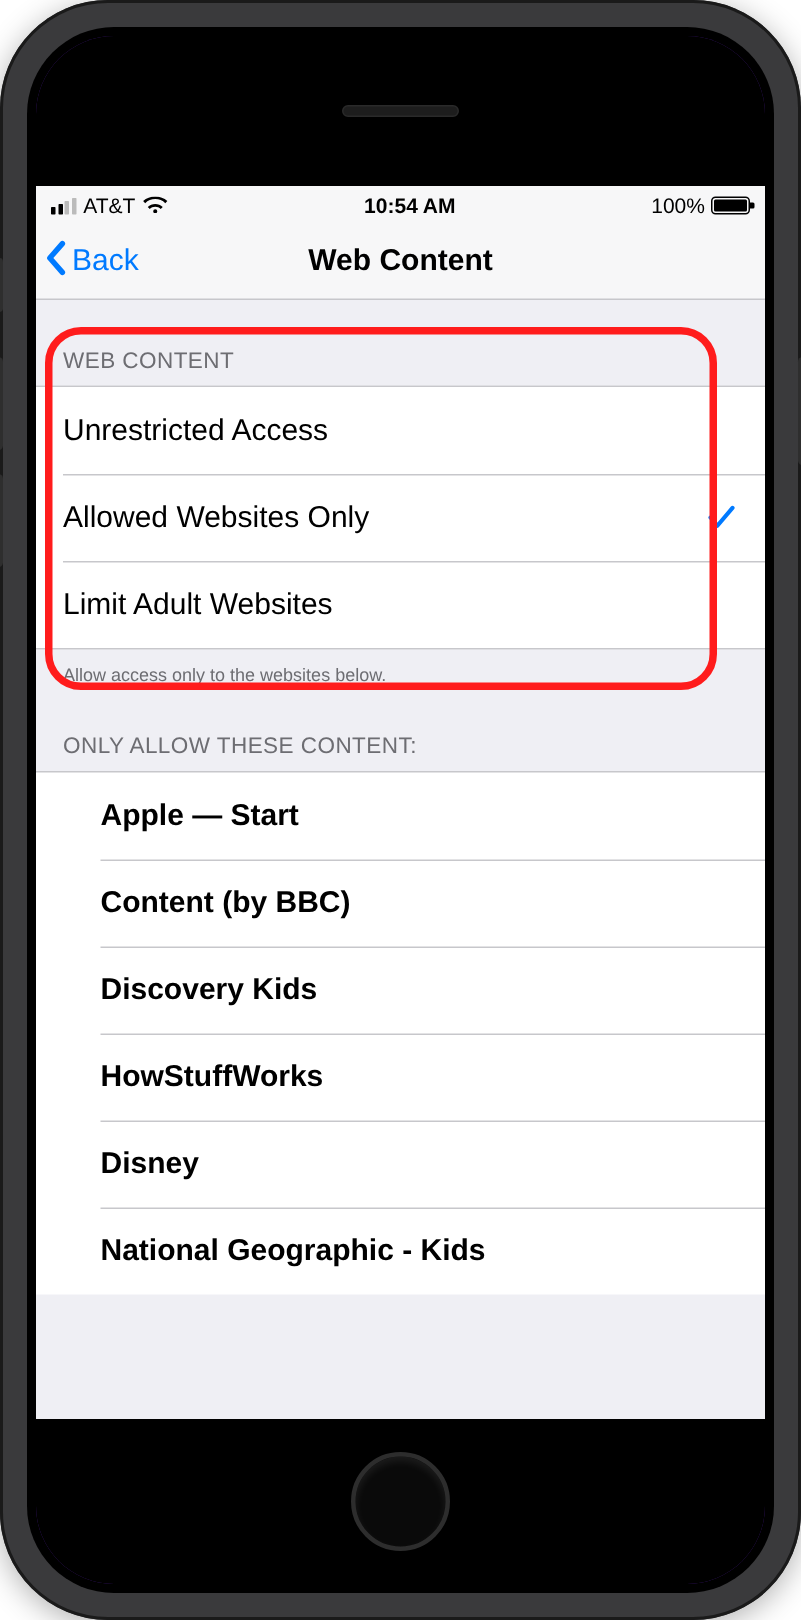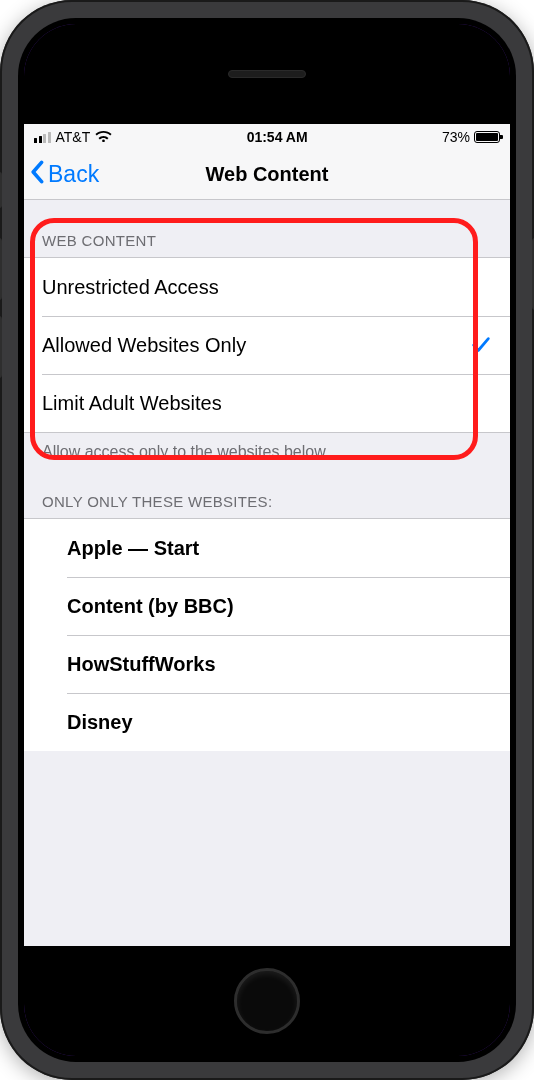--- a/index.html
+++ b/index.html
@@ -109,21 +109,21 @@
       background: #f7f7f8;
       border-bottom: 1px solid #c7c7cb;
       display: flex;
       align-items: center;
       position: relative;
     }
     .nav-back {
       display:flex;
       align-items:center;
       color:#007aff;
-      font-size: 23px;
+      font-size: 20px;
       padding-left: 6px;
       gap: 2px;
     }
     .nav-back svg { width:16px; height:24px;}
     .nav-title {
       position:absolute;
       left:0; right:0;
       text-align:center;
       font-size: 20px;
       font-weight: 600;
@@ -132,21 +132,21 @@
     }
     
     .content { flex:1; overflow:hidden; position:relative;}
     .section-header {
       font-size: 15px;
       color: #6d6d72;
       letter-spacing: .3px;
       padding: 32px 18px 8px 18px;
     }
     .section-footer {
-      font-size: 16px;
+      font-size: 12px;
       color: #6d6d72;
       padding: 10px 18px 0 18px;
     }
     .group {
       background:#fff;
       border-top:1px solid #c7c7cb;
       border-bottom:1px solid #c7c7cb;
     }
     .row {
       min-height: 58px;
@@ -207,23 +207,23 @@
                 <span></span>
                 <span></span>
               </div>
             <span>AT&amp;T</span>
             <span class="wifi-icon">
               <svg viewBox="0 0 20 14">
                   <path fill="#000" d="M10 13.2a1.6 1.6 0 1 0 0-3.2 1.6 1.6 0 0 0 0 3.2zm0-5.1c1.7 0 3.2.7 4.3 1.8l1.6-1.6C14.3 6.7 12.2 5.8 10 5.8S5.7 6.7 4.1 8.3l1.6 1.6C6.8 8.8 8.3 8.1 10 8.1zM10 2c3 0 5.8 1.2 7.9 3.2l1.6-1.6C17 1.2 13.6 0 10 0S3 1.2 .5 3.6l1.6 1.6C4.2 3.2 7 2 10 2z"></path>
                 </svg>
             </span>
           </div>
-          <div style="font-weight:600;">01:54 AM</div>
+          <div style="font-weight:600;">10:54 AM</div>
           <div class="status-right">
-            <span>73%</span>
+            <span>100%</span>
             <span class="battery">
                 <span class="fill"></span>
               </span>
           </div>
         </div>
 
         <div class="nav-bar">
           <div class="nav-back">
             <span>
               <svg viewBox="0 0 12 20">
@@ -251,34 +251,40 @@
                   </svg>
               </span>
             </div>
             <div class="row">
               <span>Limit Adult Websites</span>
             </div>
           </div>
 
           <div class="section-footer">Allow access only to the websites below.</div>
 
-          <div class="section-header">ONLY ONLY THESE WEBSITES:</div>
+          <div class="section-header">ONLY ALLOW THESE CONTENT:</div>
 
           <div class="group" style="border-bottom:none;padding-left:25px;">
             <div class="row">
                 <span style="font-weight:600;">Apple — Start</span>
               </div>
             <div class="row">
                 <span style="font-weight:600;">Content (by BBC)</span>
               </div>
             <div class="row">
+                <span style="font-weight:600;">Discovery Kids</span>
+              </div>
+            <div class="row">
                 <span style="font-weight:600;">HowStuffWorks</span>
               </div>
             <div class="row">
                 <span style="font-weight:600;">Disney</span>
+              </div>
+            <div class="row">
+                <span style="font-weight:600;">National Geographic - Kids</span>
               </div>
           </div>
 
           <div class="highlight-box" style="top:18px;left:6px;width:448px;height:242px;"></div>
         </div>
       </div>
 
       <div class="bezel-bottom">
         <div class="home-btn"></div>
       </div>

